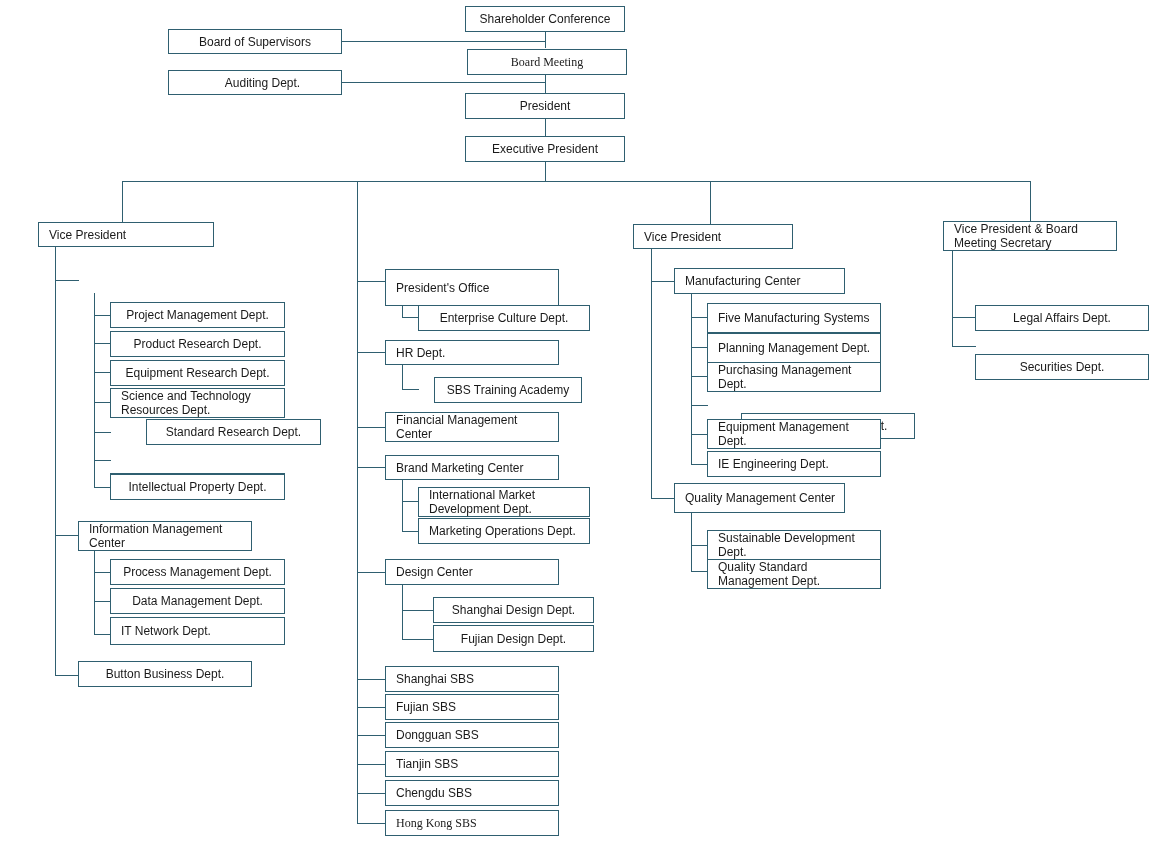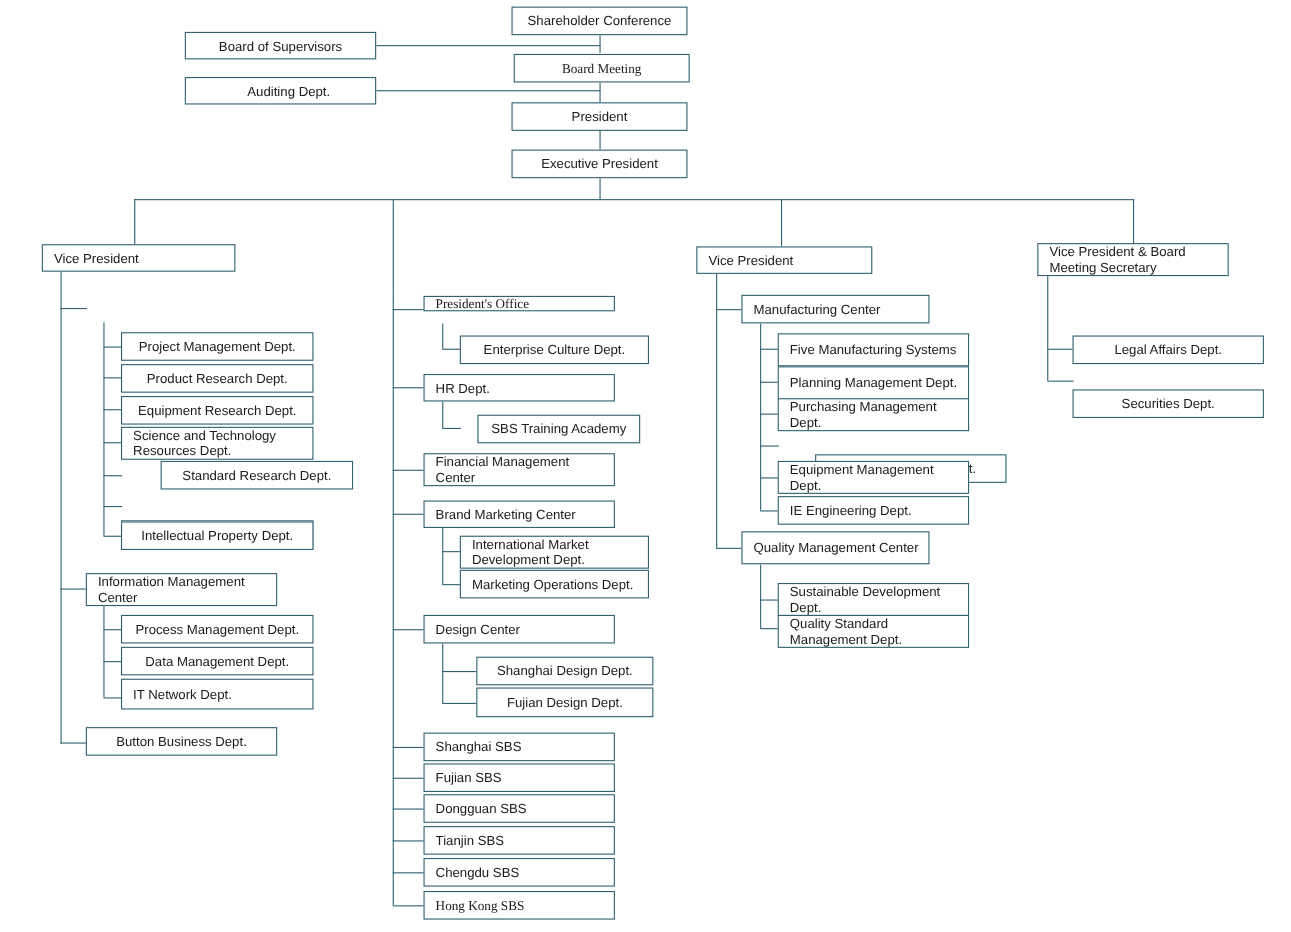--- a/index.html
+++ b/index.html
@@ -104,21 +104,21 @@
   <div class="ln h" style="left:357px;top:427px;width:29px;"></div>
   <div class="ln h" style="left:357px;top:467px;width:29px;"></div>
   <div class="ln h" style="left:357px;top:572px;width:29px;"></div>
   <div class="ln h" style="left:357px;top:679px;width:29px;"></div>
   <div class="ln h" style="left:357px;top:707px;width:29px;"></div>
   <div class="ln h" style="left:357px;top:735px;width:29px;"></div>
   <div class="ln h" style="left:357px;top:764px;width:29px;"></div>
   <div class="ln h" style="left:357px;top:793px;width:29px;"></div>
   <div class="ln h" style="left:357px;top:823px;width:29px;"></div>
 
-  <div class="box" style="left:385px;top:269px;width:174px;height:14px;font-family:Liberation Serif, serif;">President's Office</div>
+  <div class="box" style="left:385px;top:269px;width:174px;height:37px;">President's Office</div>
   <div class="ln v" style="left:402px;top:294px;height:23px;"></div>
   <div class="ln h" style="left:402px;top:317px;width:17px;"></div>
   <div class="box center" style="left:418px;top:305px;width:172px;height:26px;">Enterprise Culture Dept.</div>
 
   <div class="box" style="left:385px;top:340px;width:174px;height:25px;">HR Dept.</div>
   <div class="ln v" style="left:402px;top:365px;height:24px;"></div>
   <div class="ln h" style="left:402px;top:389px;width:17px;"></div>
   <div class="box center" style="left:418px;top:377px;width:148px;height:26px;margin-left:16px;">SBS Training Academy</div>
 
   <div class="box" style="left:385px;top:412px;width:174px;height:30px;">Financial Management Center</div>

